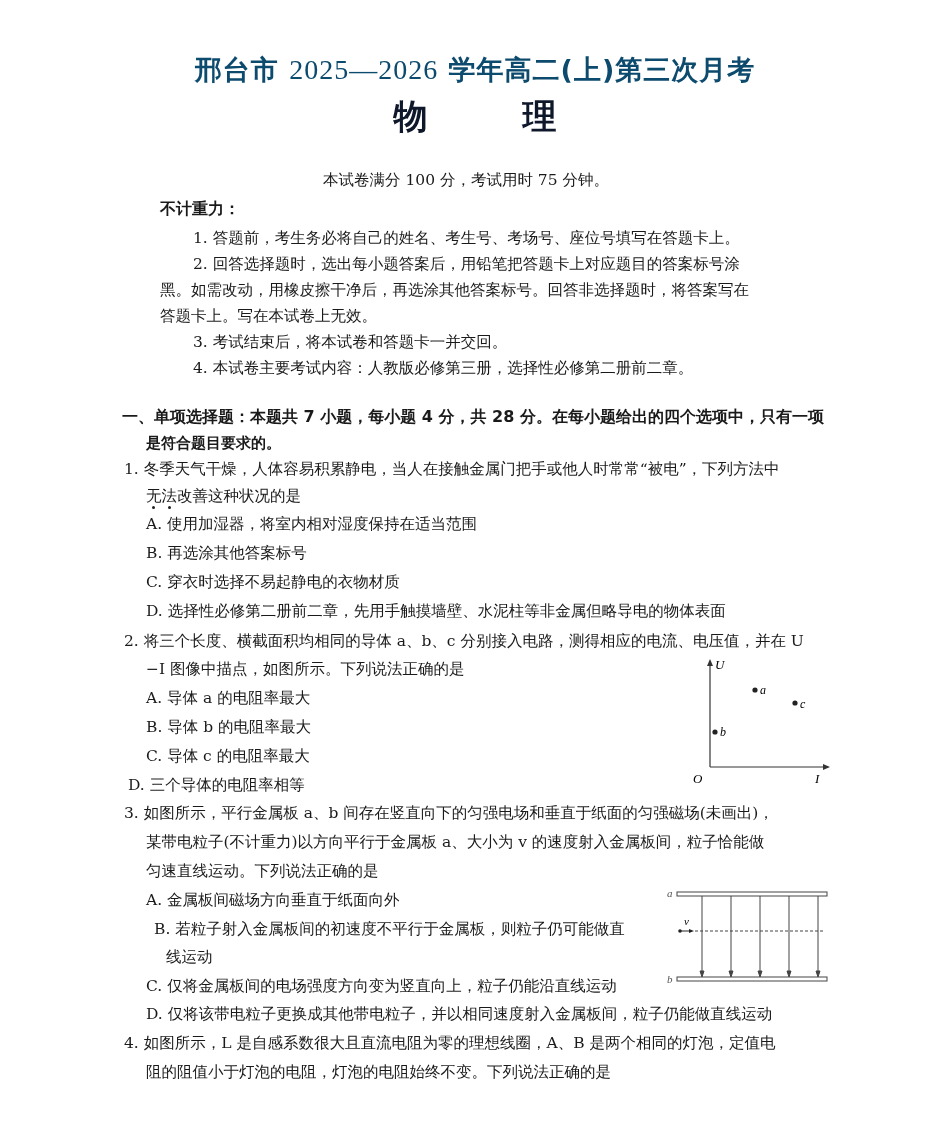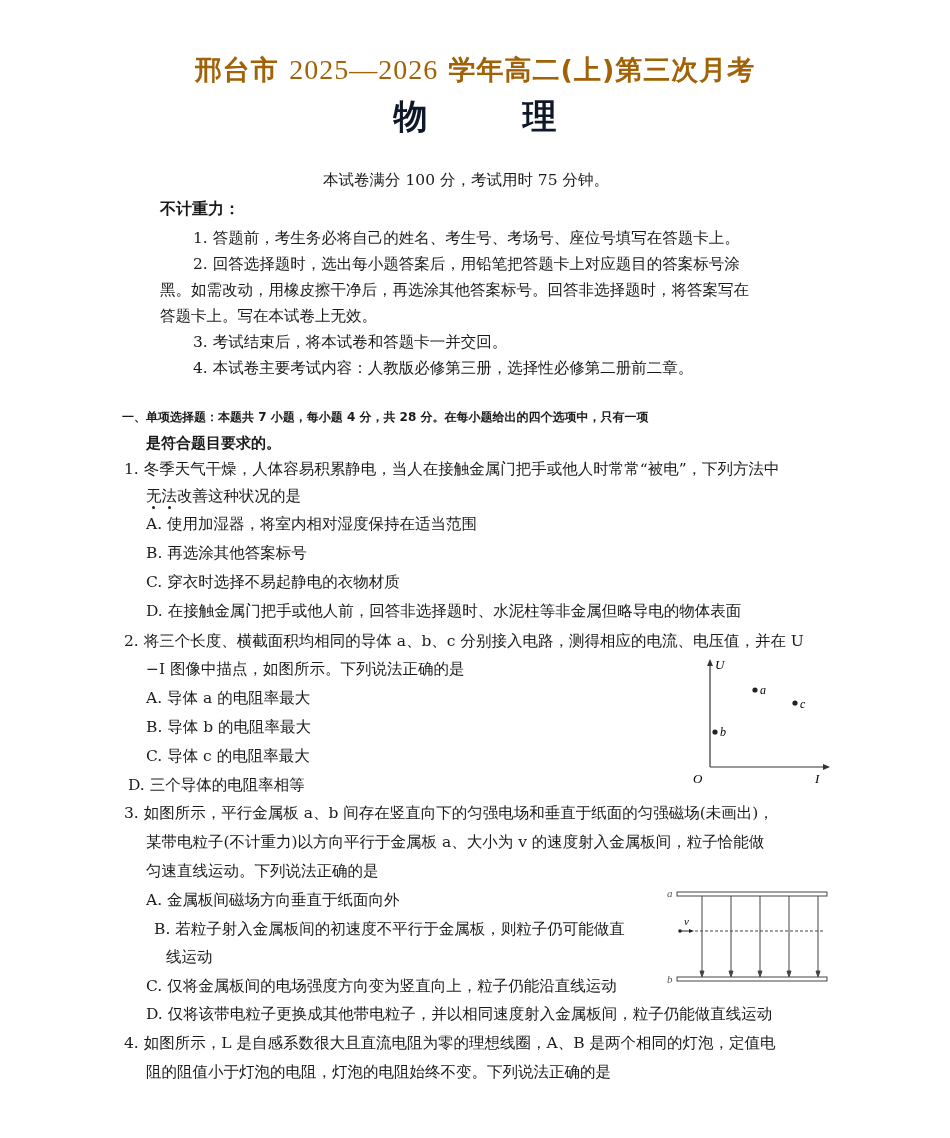--- a/index.html
+++ b/index.html
@@ -5,21 +5,21 @@
   html, body { margin: 0; padding: 0; background: #ffffff; }
   body {
     width: 950px; height: 1138px; position: relative; overflow: hidden;
     font-family: "DejaVu Serif", "Liberation Serif", serif;
     color: #1a1a1a;
   }
   .abs { position: absolute; }
   .title-main {
     left: 0; width: 950px; top: 52px; text-align: center;
     font-family: "DejaVu Sans", "Liberation Sans", sans-serif;
-    font-weight: bold; font-size: 27px; letter-spacing: 1px; color: #a16207;
+    font-weight: bold; font-size: 27px; letter-spacing: 1px; color: #0c4a6e;
   }
   .title-main .num { font-family: "Liberation Serif", "DejaVu Serif", serif; font-weight: normal; font-size: 28px; }
   .subject {
     left: 0; width: 950px; top: 94px; text-align: center;
     font-family: "DejaVu Sans", "Liberation Sans", sans-serif;
     font-weight: bold; font-size: 34px; word-spacing: 0; color: #0f172a;
   }
   .subject span { display: inline-block; }
   .subject .gap { width: 95px; }
   .line { font-size: 15.5px; line-height: 20px; white-space: nowrap; }
@@ -41,31 +41,31 @@
 <div class="abs line" style="left:0;width:932px;text-align:center;top:170px;">本试卷满分 100 分，考试用时 75 分钟。</div>
 
 <div class="abs line bold" style="left:160px;top:199px;font-size:16px;">不计重力：</div>
 <div class="abs line" style="left:193px;top:228px;">1. 答题前，考生务必将自己的姓名、考生号、考场号、座位号填写在答题卡上。</div>
 <div class="abs line" style="left:193px;top:254px;">2. 回答选择题时，选出每小题答案后，用铅笔把答题卡上对应题目的答案标号涂</div>
 <div class="abs line" style="left:160px;top:280px;">黑。如需改动，用橡皮擦干净后，再选涂其他答案标号。回答非选择题时，将答案写在</div>
 <div class="abs line" style="left:160px;top:306px;">答题卡上。写在本试卷上无效。</div>
 <div class="abs line" style="left:193px;top:332px;">3. 考试结束后，将本试卷和答题卡一并交回。</div>
 <div class="abs line" style="left:193px;top:358px;">4. 本试卷主要考试内容：人教版必修第三册，选择性必修第二册前二章。</div>
 
-<div class="abs line bold" style="left:122px;top:407px;font-size:12px;">一、单项选择题：本题共 7 小题，每小题 4 分，共 28 分。在每小题给出的四个选项中，只有一项</div>
+<div class="abs line bold" style="left:122px;top:407px;font-size:16px;">一、单项选择题：本题共 7 小题，每小题 4 分，共 28 分。在每小题给出的四个选项中，只有一项</div>
 <div class="abs line bold" style="left:146px;top:433px;font-size:15px;">是符合题目要求的。</div>
 
 <div class="abs line" style="left:124px;top:459px;">1. 冬季天气干燥，人体容易积累静电，当人在接触金属门把手或他人时常常“被电”，下列方法中</div>
 <div class="abs line" style="left:146px;top:486px;">无法改善这种状况的是</div>
 <span class="emph-dot" style="left:152px;top:506px;"></span>
 <span class="emph-dot" style="left:168px;top:506px;"></span>
 <div class="abs line" style="left:146px;top:514px;">A. 使用加湿器，将室内相对湿度保持在适当范围</div>
 <div class="abs line" style="left:146px;top:543px;">B. 再选涂其他答案标号</div>
 <div class="abs line" style="left:146px;top:572px;">C. 穿衣时选择不易起静电的衣物材质</div>
-<div class="abs line" style="left:146px;top:601px;">D. 在接触金属门把手或他人前，回答非选择题时、水泥柱等非金属但略导电的物体表面</div>
+<div class="abs line" style="left:146px;top:601px;">D. 选择性必修第二册前二章，先用手触摸墙壁、水泥柱等非金属但略导电的物体表面</div>
 
 <div class="abs line" style="left:124px;top:631px;">2. 将三个长度、横截面积均相同的导体 a、b、c 分别接入电路，测得相应的电流、电压值，并在 U</div>
 <div class="abs line" style="left:146px;top:659px;">−I 图像中描点，如图所示。下列说法正确的是</div>
 <div class="abs line" style="left:146px;top:688px;">A. 导体 a 的电阻率最大</div>
 <div class="abs line" style="left:146px;top:717px;">B. 导体 b 的电阻率最大</div>
 <div class="abs line" style="left:146px;top:746px;">C. 导体 c 的电阻率最大</div>
 <div class="abs line" style="left:128px;top:775px;">D. 三个导体的电阻率相等</div>
 
 <svg class="abs" style="left:690px;top:655px;" width="140" height="130" viewBox="0 0 140 130">
   <line x1="20" y1="112" x2="20" y2="8" stroke="#333" stroke-width="1.2"></line>

